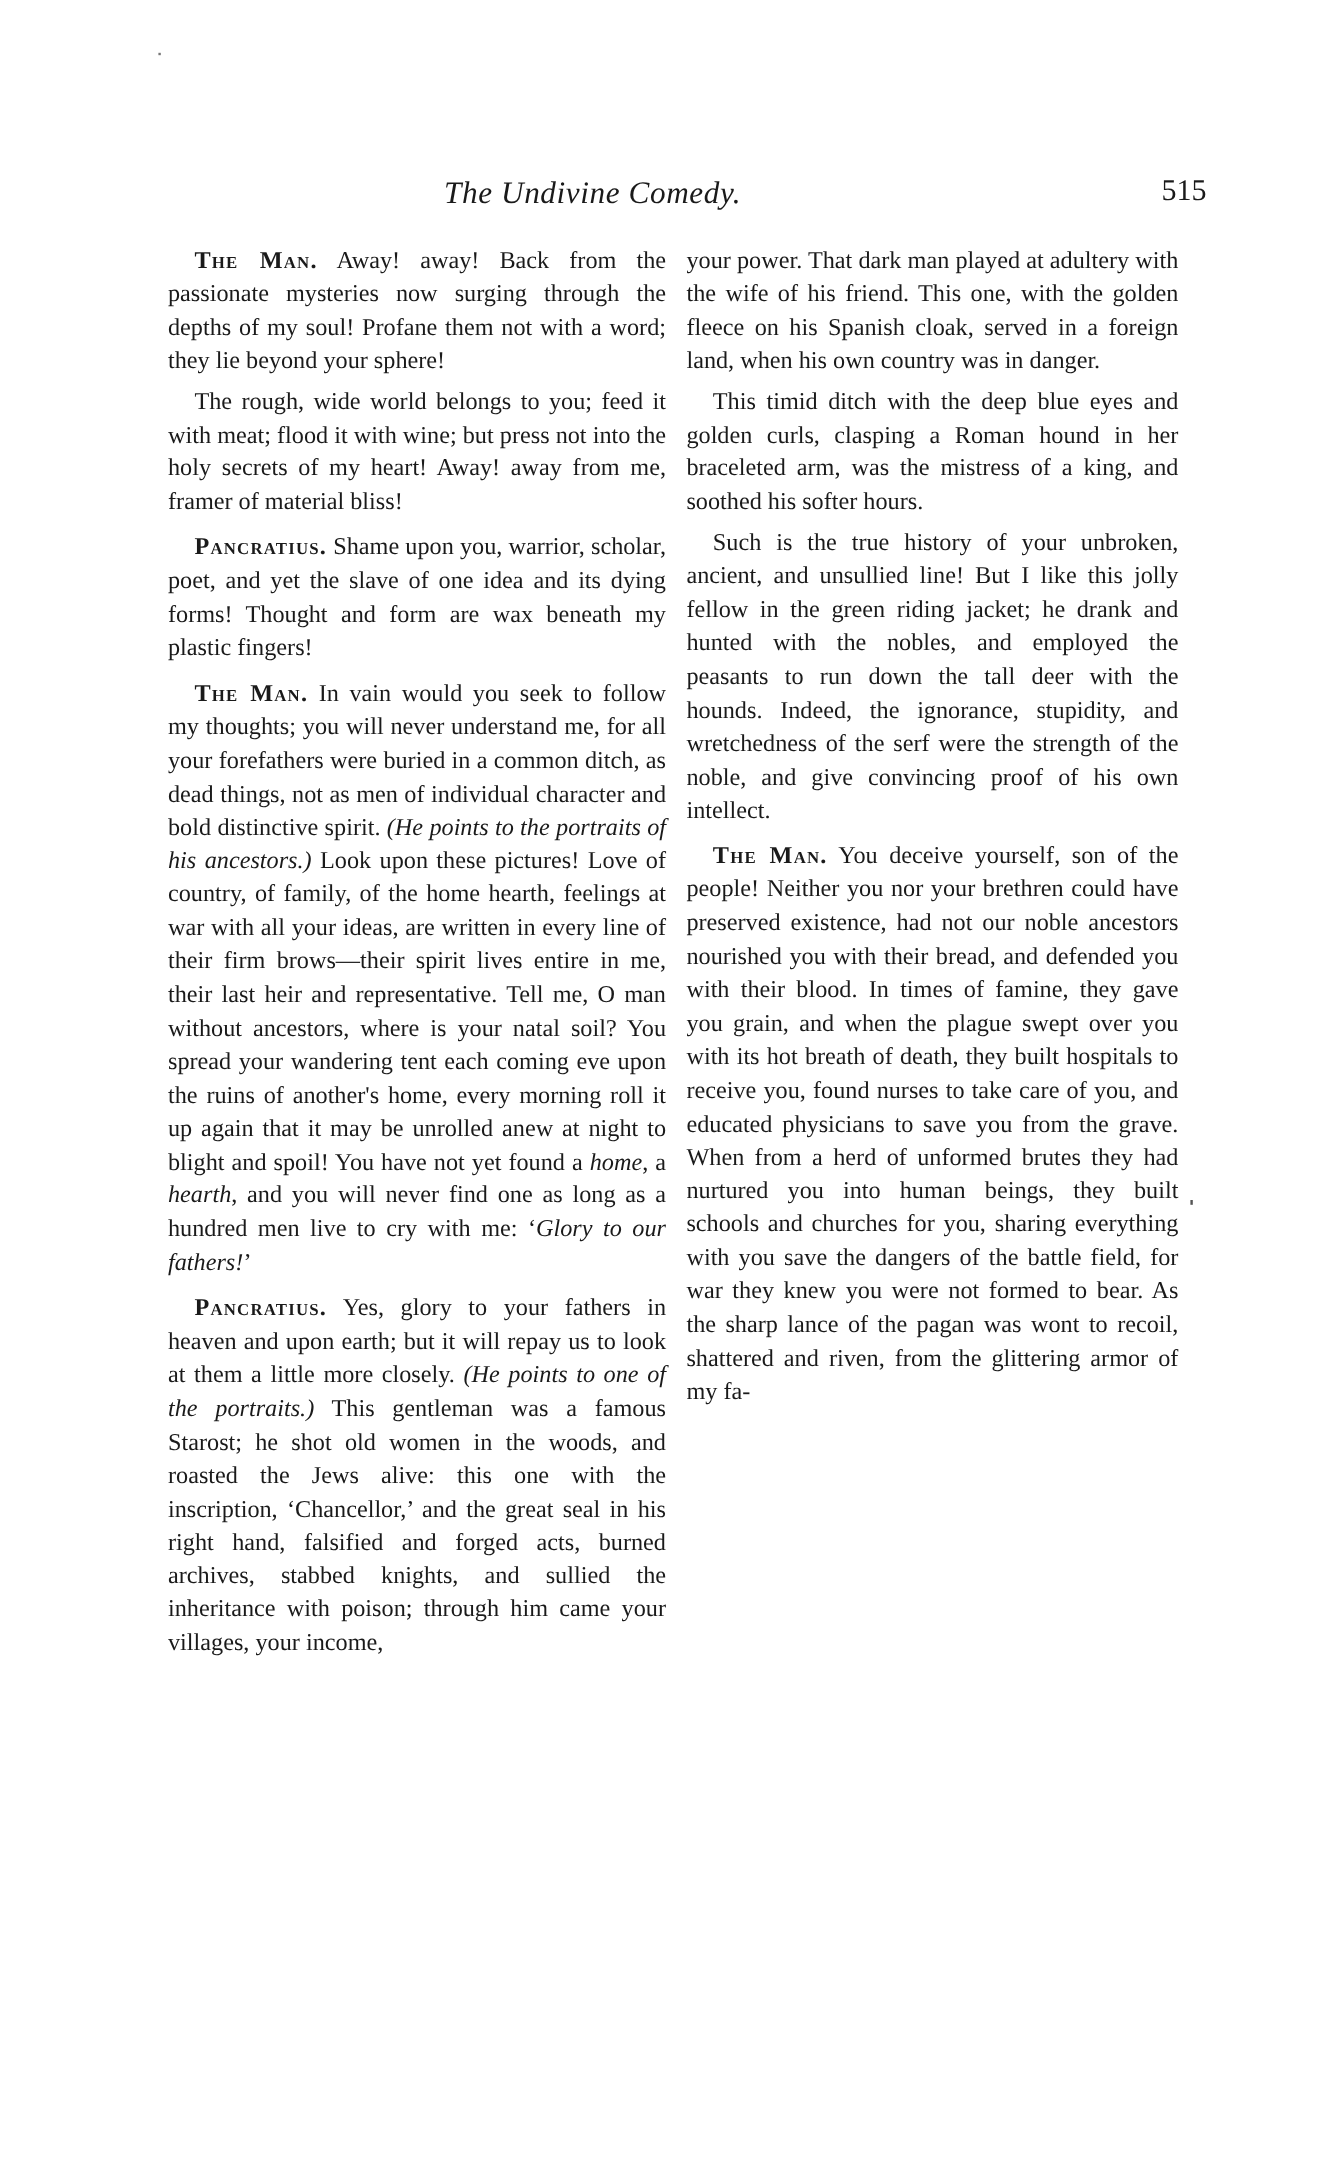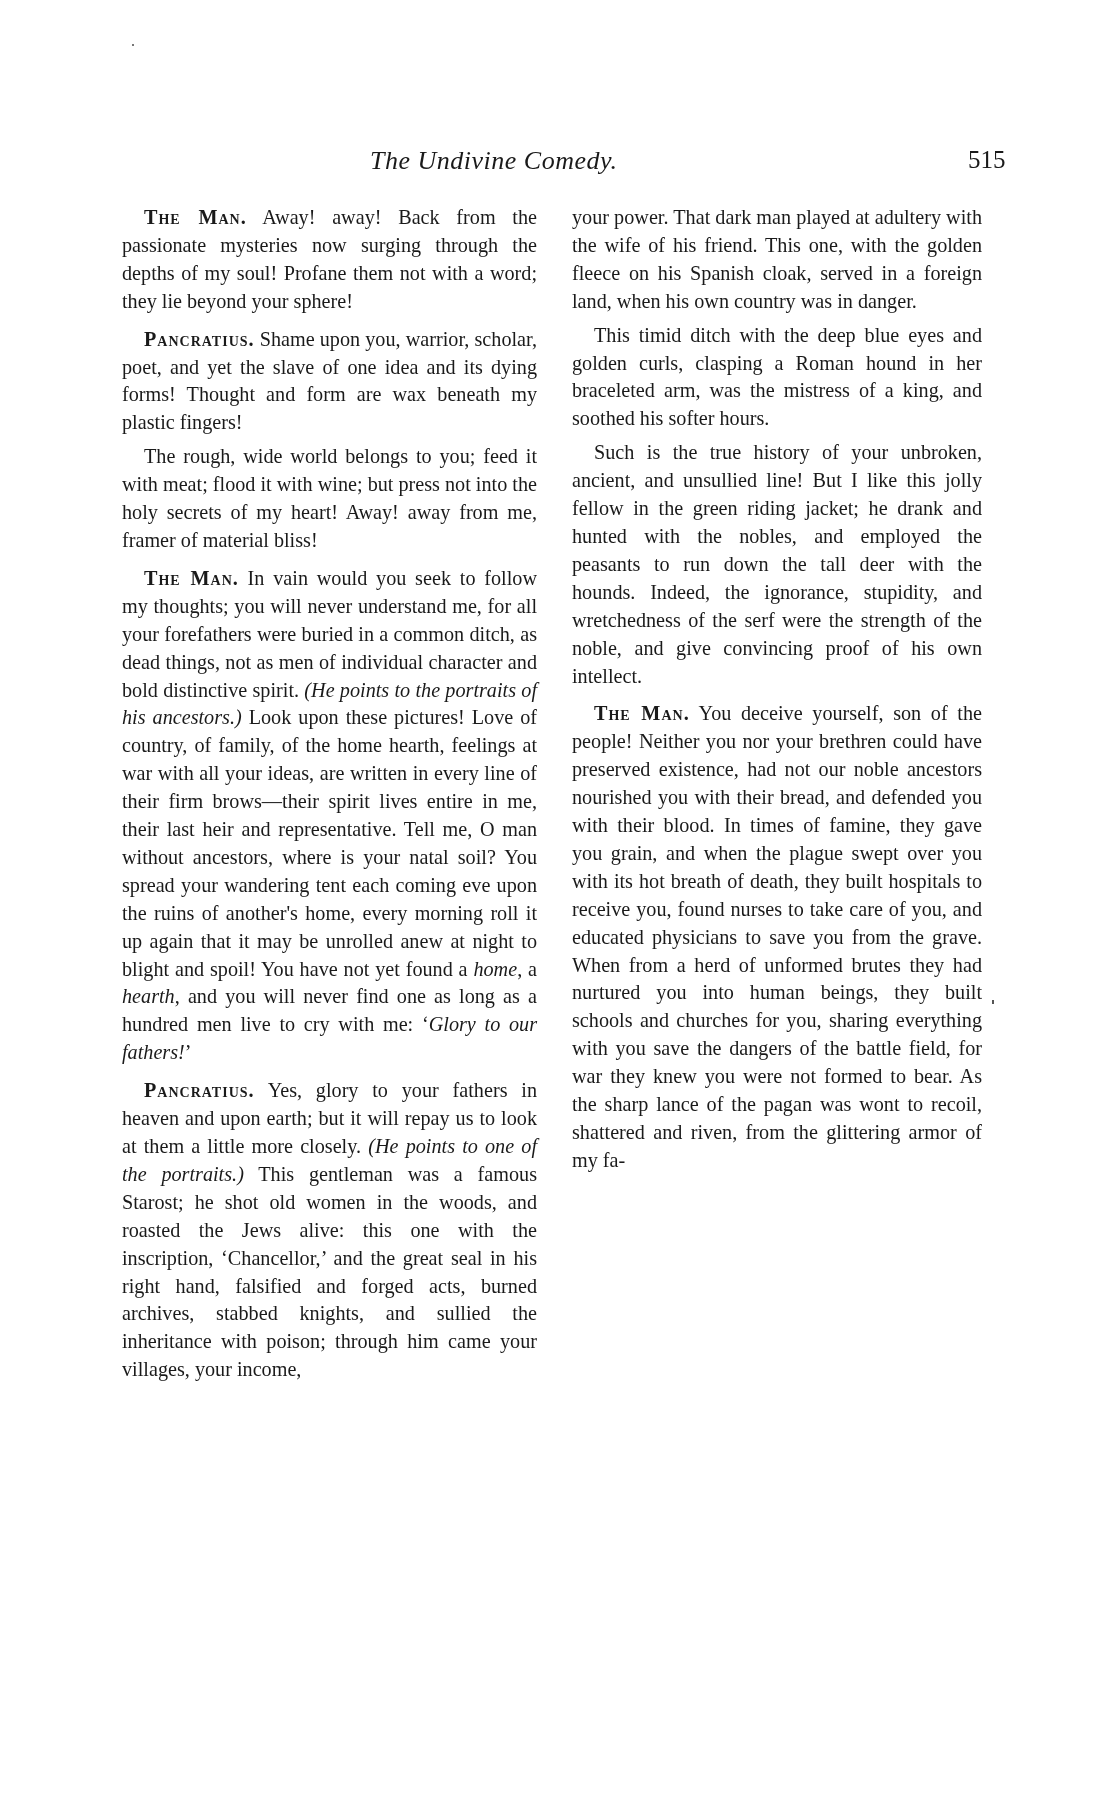--- a/index.html
+++ b/index.html
@@ -3,43 +3,43 @@
 <meta charset="utf-8">
 <style>
   html, body { margin: 0; padding: 0; background: #ffffff; }
   body { width: 1120px; height: 1800px; position: relative; overflow: hidden;
          font-family: "Liberation Serif", "DejaVu Serif", serif; color: #1a1a1a; }
   .stray-dot { position: absolute; left: 132px; top: 44px; width: 2px; height: 2px; background: #777; }
   .running-head { position: absolute; top: 146px; left: 0; width: 952px; height: 40px; }
   .running-title { position: absolute; left: 370px; top: 0; font-style: italic; font-size: 26px; letter-spacing: 0.5px; }
   .page-number { position: absolute; left: 968px; top: 0; font-size: 25px; }
   .column { position: absolute; top: 204px; font-size: 20.2px; line-height: 27.9px; text-align: justify; }
-  .col-left { left: 122px; width: 415px; }
+  .col-left { left: 140px; width: 415px; }
   .col-right { left: 572px; width: 410px; }
   .para { margin: 0; text-indent: 22px; }
   .para.gap { margin-top: 10px; }
   .para.gap2 { margin-top: 6px; }
   .speaker { font-variant: small-caps; font-weight: bold; letter-spacing: 1px; }
   .ital { font-style: italic; }
   .stray-mark { position: absolute; left: 992px; top: 1000px; width: 2px; height: 4px; background: #555; }
 </style>
 </head>
 <body>
 
 <div class="stray-dot"></div>
 
 <div class="running-head">
   <span class="running-title">The Undivine Comedy.</span>
   <span class="page-number">515</span>
 </div>
 
 <div class="column col-left">
   <p class="para"><span class="speaker">The Man.</span><span> Away! away! Back from the passionate mysteries now surging through the depths of my soul! Profane them not with a word; they lie beyond your sphere!</span></p>
+  <p class="para gap2"><span>The rough, wide world belongs to you; feed it with meat; flood it with wine; but press not into the holy secrets of my heart! Away! away from me, framer of material bliss!</span></p>
   <p class="para gap"><span class="speaker">Pancratius.</span><span> Shame upon you, warrior, scholar, poet, and yet the slave of one idea and its dying forms! Thought and form are wax beneath my plastic fingers!</span></p>
-  <p class="para gap2"><span>The rough, wide world belongs to you; feed it with meat; flood it with wine; but press not into the holy secrets of my heart! Away! away from me, framer of material bliss!</span></p>
   <p class="para gap"><span class="speaker">The Man.</span><span> In vain would you seek to follow my thoughts; you will never understand me, for all your forefathers were buried in a common ditch, as dead things, not as men of individual character and bold distinctive spirit. </span><span class="ital">(He points to the portraits of his ancestors.)</span><span> Look upon these pictures! Love of country, of family, of the home hearth, feelings at war with all your ideas, are written in every line of their firm brows—their spirit lives entire in me, their last heir and representative. Tell me, O man without ancestors, where is your natal soil? You spread your wandering tent each coming eve upon the ruins of another's home, every morning roll it up again that it may be unrolled anew at night to blight and spoil! You have not yet found a </span><span class="ital">home</span><span>, a </span><span class="ital">hearth</span><span>, and you will never find one as long as a hundred men live to cry with me: ‘</span><span class="ital">Glory to our fathers!</span><span>’</span></p>
   <p class="para gap"><span class="speaker">Pancratius.</span><span> Yes, glory to your fathers in heaven and upon earth; but it will repay us to look at them a little more closely. </span><span class="ital">(He points to one of the portraits.)</span><span> This gentleman was a famous Starost; he shot old women in the woods, and roasted the Jews alive: this one with the inscription, ‘Chancellor,’ and the great seal in his right hand, falsified and forged acts, burned archives, stabbed knights, and sullied the inheritance with poison; through him came your villages, your income,</span></p>
 </div>
 
 <div class="column col-right">
   <p class="para" style="text-indent:0"><span>your power. That dark man played at adultery with the wife of his friend. This one, with the golden fleece on his Spanish cloak, served in a foreign land, when his own country was in danger.</span></p>
   <p class="para gap2"><span>This timid ditch with the deep blue eyes and golden curls, clasping a Roman hound in her braceleted arm, was the mistress of a king, and soothed his softer hours.</span></p>
   <p class="para gap2"><span>Such is the true history of your unbroken, ancient, and unsullied line! But I like this jolly fellow in the green riding jacket; he drank and hunted with the nobles, and employed the peasants to run down the tall deer with the hounds. Indeed, the ignorance, stupidity, and wretchedness of the serf were the strength of the noble, and give convincing proof of his own intellect.</span></p>
   <p class="para gap"><span class="speaker">The Man.</span><span> You deceive yourself, son of the people! Neither you nor your brethren could have preserved existence, had not our noble ancestors nourished you with their bread, and defended you with their blood. In times of famine, they gave you grain, and when the plague swept over you with its hot breath of death, they built hospitals to receive you, found nurses to take care of you, and educated physicians to save you from the grave. When from a herd of unformed brutes they had nurtured you into human beings, they built schools and churches for you, sharing everything with you save the dangers of the battle field, for war they knew you were not formed to bear. As the sharp lance of the pagan was wont to recoil, shattered and riven, from the glittering armor of my fa-</span></p>
 </div>

